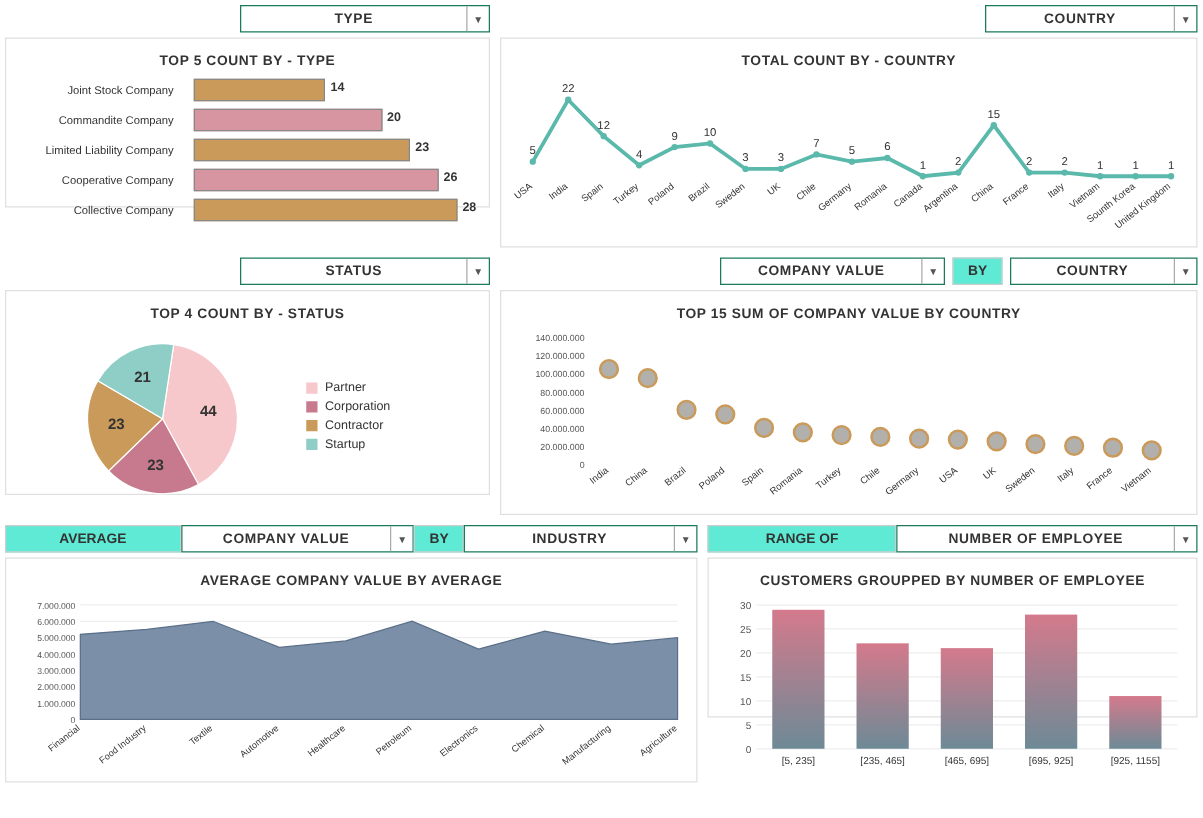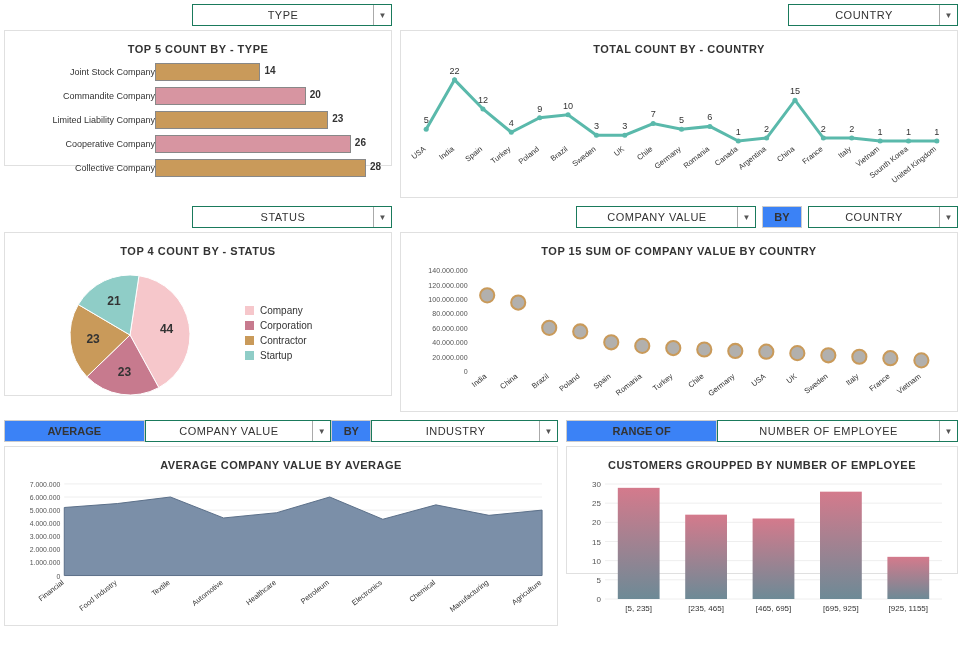--- a/index.html
+++ b/index.html
@@ -1,26 +1,26 @@
 <!DOCTYPE html>
 <html><head>
 <meta charset="utf-8">
 <style>
 * { margin:0; padding:0; box-sizing:border-box; font-family:Arial,sans-serif; }
 body { background:#fff; width:962px; padding:4px; color:#333; }
 .row { display:flex; gap:8px; margin-bottom:8px; }
 .panel { border:1px solid #e0e0e0; padding:6px 10px 4px; background:#fff; }
 .dropdown { border:1.5px solid #1a7a5c; background:#fff; display:flex; align-items:center; height:22px; font-size:11px; color:#333; }
-.dropdown .dd-label { flex:1; text-align:center; font-weight:400; letter-spacing:0.5px; }
+.dropdown .dd-label { flex:1; text-align:center; font-weight:700; letter-spacing:0.5px; }
 .dd-btn { width:18px; height:100%; border-left:1px solid #aaa; display:flex; align-items:center; justify-content:center; font-size:8px; color:#555; }
-.label-box { border:1px solid #ccc; background:#3b82f6; display:flex; align-items:center; justify-content:center; height:22px; font-size:11px; font-weight:600; }
+.label-box { border:1px solid #ccc; background:#5eead4; display:flex; align-items:center; justify-content:center; height:22px; font-size:11px; font-weight:600; }
 .chart-title { text-align:center; font-size:11px; font-weight:700; letter-spacing:0.5px; margin:6px 0 8px; }
 .hbar-chart { }
 .hbar-row { display:flex; align-items:center; margin-bottom:6px; }
-.hbar-label { width:140px; text-align:right; font-size:9px; padding-right:0; }
+.hbar-label { width:140px; text-align:right; font-size:9px; padding-right:16px; }
 .hbar-track { flex:1; position:relative; height:18px; }
 .hbar-fill { position:absolute; left:0; top:0; height:100%; border:1px solid #888; }
 .hbar-val { position:absolute; top:2px; font-size:10px; font-weight:600; }
 .svg-chart { width:100%; display:block; }
 .pie-body { display:flex; align-items:center; }
 .legend { font-size:10px; }
 .legend-item { display:flex; align-items:center; margin-bottom:4px; }
 .legend-sw { width:9px; height:9px; margin-right:6px; }
 </style>
 </head>
@@ -168,21 +168,21 @@
             <path d="M 115 70 L 143.81610148684695 122.62729610287552 A 60 60 0 0 1 71.9184973549192 111.76103602452764 Z" fill="#c77a8e" stroke="#fff" stroke-width="1"></path>
             <text x="109.44090147198212" y="110.78228409922079" font-size="12" font-weight="600" text-anchor="middle" fill="#333">23</text>
             <path d="M 115 70 L 71.9184973549192 111.76103602452764 A 60 60 0 0 1 63.29494851971069 39.560097710067595 Z" fill="#c99a5a" stroke="#fff" stroke-width="1"></path>
             <text x="78.0625323697893" y="78.41174399383479" font-size="12" font-weight="600" text-anchor="middle" fill="#333">23</text>
             <path d="M 115 70 L 63.29494851971069 39.560097710067595 A 60 60 0 0 1 123.96628794841597 10.673735323837462 Z" fill="#8fcdc7" stroke="#fff" stroke-width="1"></path>
             <text x="99.00861509944666" y="40.41256769322259" font-size="12" font-weight="600" text-anchor="middle" fill="#333">21</text>
           </svg>
         <div class="legend" id="pie-legend">
             <div class="legend-item">
               <span class="legend-sw" style="background:#f6c7cb"></span>
-              <span>Company</span>
+              <span>Partner</span>
             </div>
             <div class="legend-item">
               <span class="legend-sw" style="background:#c77a8e"></span>
               <span>Corporation</span>
             </div>
             <div class="legend-item">
               <span class="legend-sw" style="background:#c99a5a"></span>
               <span>Contractor</span>
             </div>
             <div class="legend-item">

